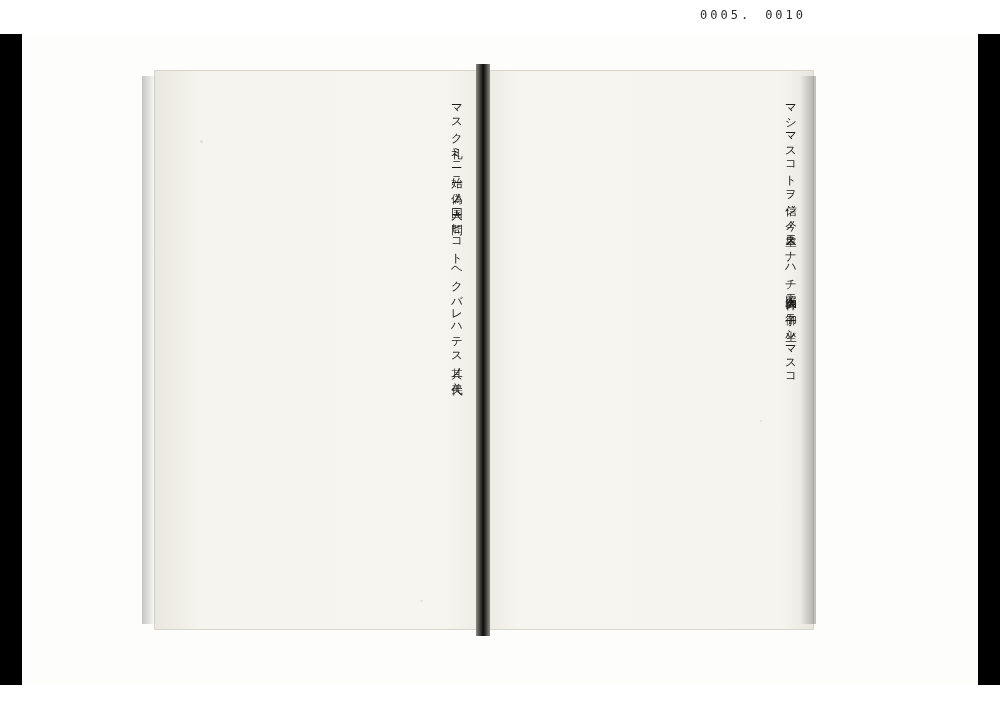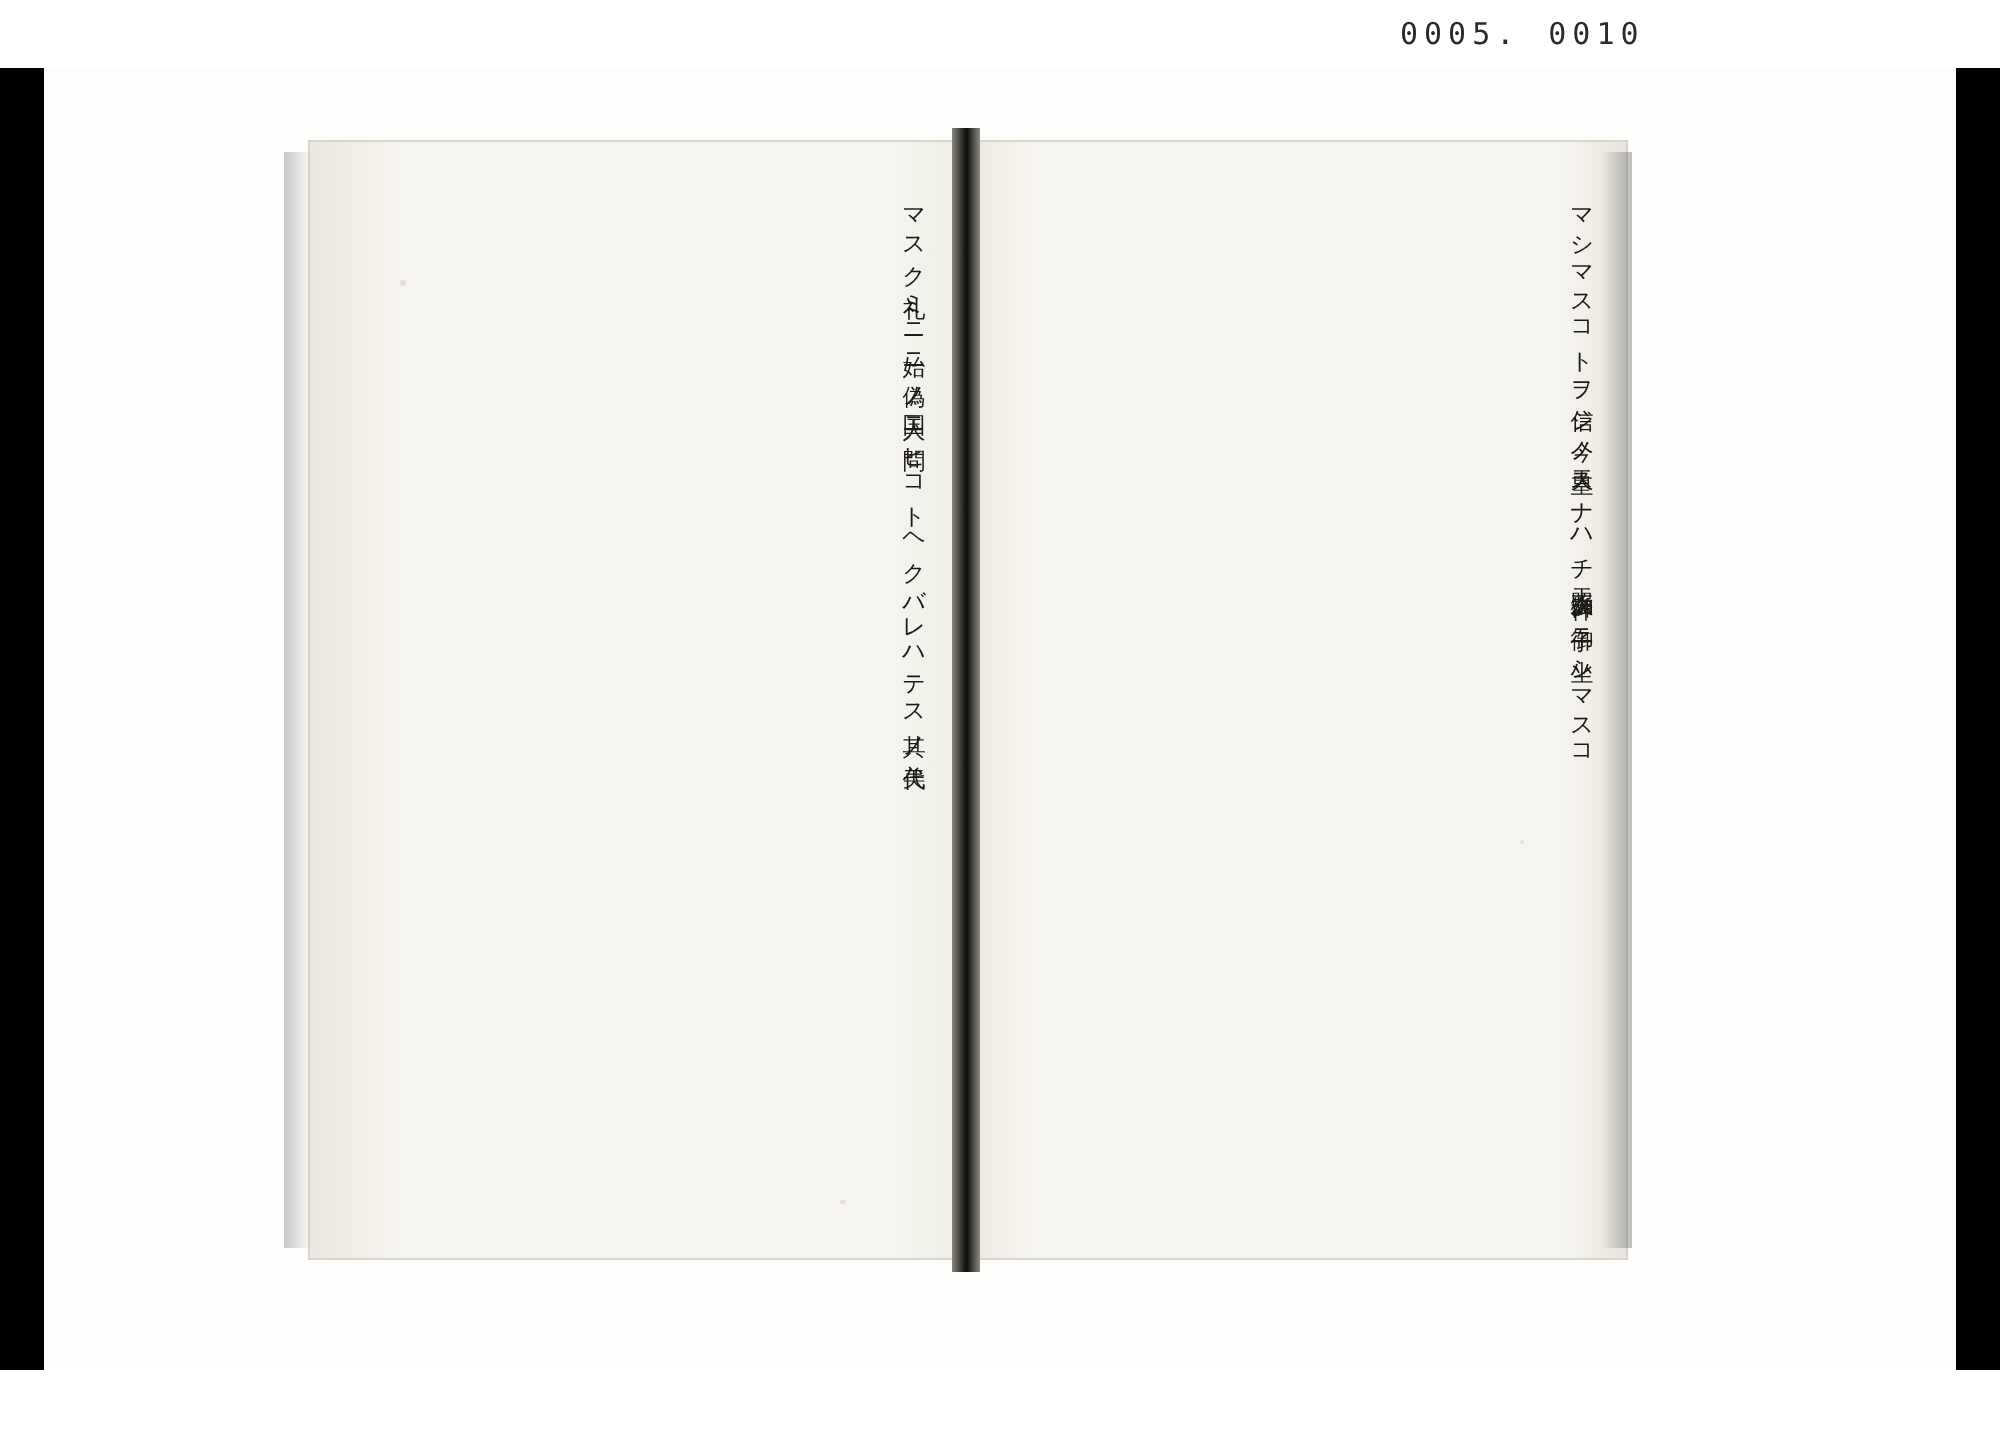--- a/index.html
+++ b/index.html
@@ -27,21 +27,21 @@
     left: 0; top: 0;
     width: 1000px;
     height: 34px;
     background: #ffffff;
   }
   .frame-numbers {
     position: absolute;
     left: 700px;
     top: 8px;
     font-family: "DejaVu Sans Mono", monospace;
-    font-size: 15px;
+    font-size: 12px;
     letter-spacing: 3px;
     color: #2b2b2b;
     white-space: nowrap;
   }
   .frame-numbers span { margin-right: 14px; }
 
   
   .film-left {
     position: absolute;
     left: 0; top: 34px;

